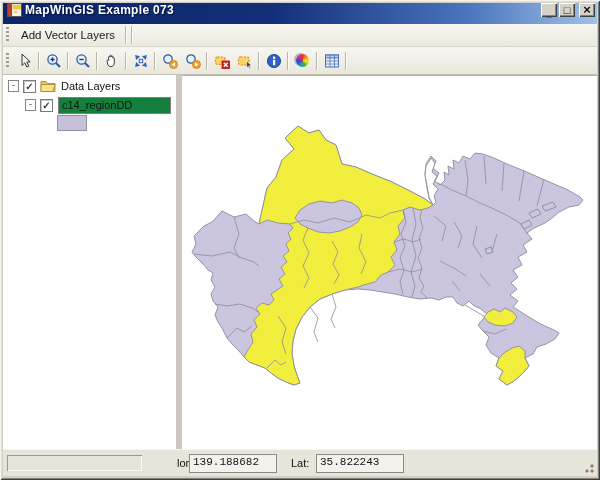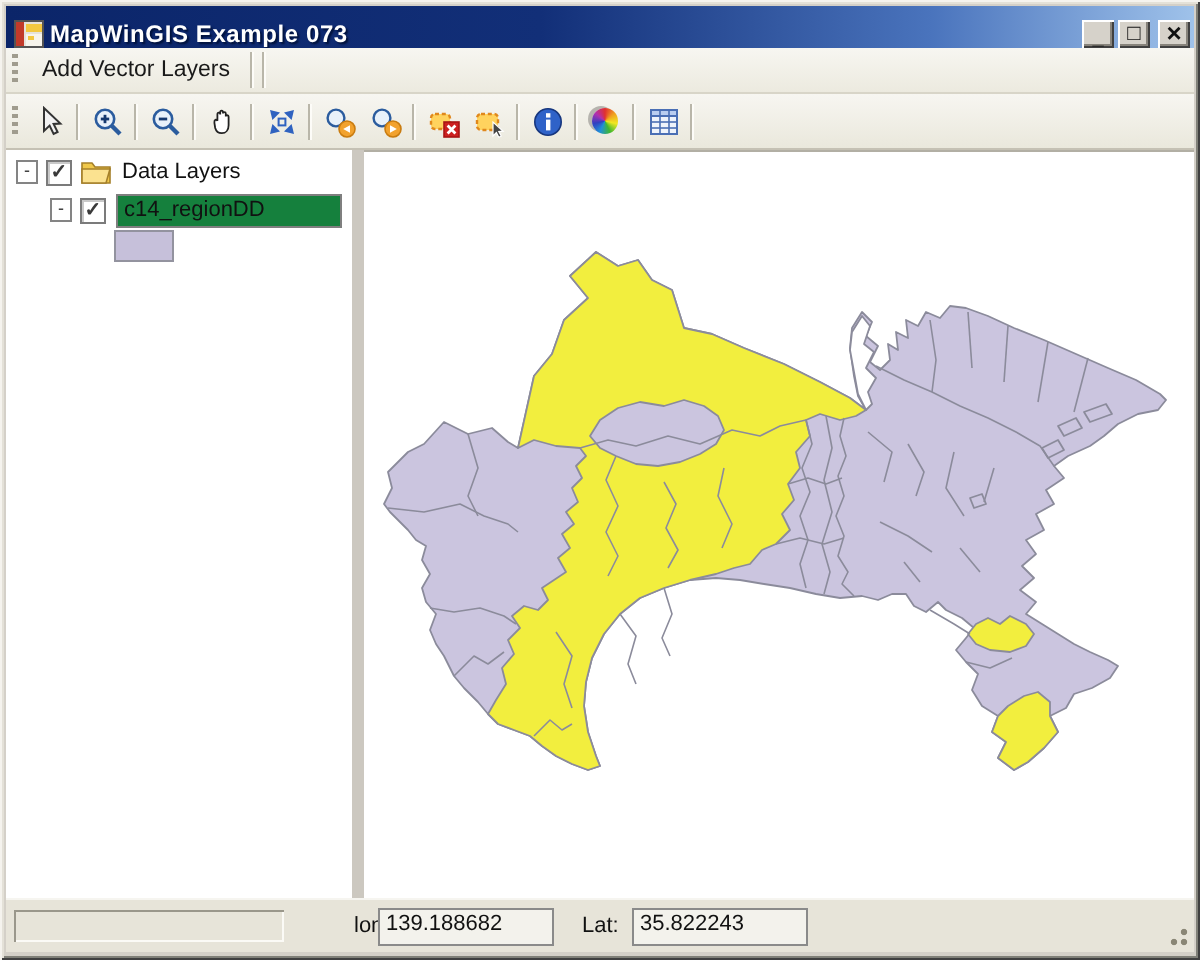--- a/index.html
+++ b/index.html
@@ -1,20 +1,20 @@
 <!DOCTYPE html>
 <html><head>
 <meta charset="utf-8">
 <style>
   html,body{margin:0;padding:0;}
   body{width:600px;height:480px;position:relative;font-family:"Liberation Sans",sans-serif;background:#d4d0c8;overflow:hidden;}
   .window{position:absolute;inset:0;background:#d4d0c8;
     box-shadow:inset 1px 1px #f5f3ee, inset -1px -1px #404040, inset 2px 2px #e4e1d8, inset -2px -2px #808078;}
   
-  .titlebar{position:absolute;left:3px;top:3px;right:3px;height:21px;display:flex;align-items:flex-end;
+  .titlebar{position:absolute;left:3px;top:3px;right:3px;height:21px;display:flex;align-items:flex-start;
     background:linear-gradient(90deg,#0b2569 0%,#122f78 45%,#4a74bd 78%,#9fc2ea 100%);padding:0 2px;}
   .win-icon{width:15px;height:14px;margin:0 3px 0 2px;flex:none;}
   .title-text{color:#fff;font-weight:bold;font-size:12px;letter-spacing:.3px;flex:1;white-space:nowrap;text-shadow:1px 1px 1px #00113a;}
   .tb-btn{width:16px;height:14px;margin-left:2px;background:#d6d2ca;flex:none;display:flex;align-items:center;justify-content:center;
     box-shadow:inset 1px 1px #ffffff, inset -1px -1px #404040, inset -2px -2px #87837b;
     font-size:10px;font-weight:bold;color:#111;line-height:10px;}
   .tb-btn.min span{transform:translateY(3px);}
   .tb-btn.max span{font-size:11px;}
   .tb-btn.close{margin-left:4px;}
   .tb-btn.close span{font-size:13px;}
@@ -48,21 +48,21 @@
   .root-label{font-size:11px;font-weight:normal;color:#111;margin-left:5px;white-space:nowrap;}
   .layer-label-box{flex:1;margin-left:5px;margin-right:5px;border:1px solid #7f7f7f;background:#15803d;
     font-size:11px;color:#111;padding:1px 3px;height:13px;line-height:12px;white-space:nowrap;overflow:hidden;}
   .swatch{width:28px;height:14px;margin-left:54px;margin-top:2px;border:1px solid #93939f;}
   
   .statusbar{position:absolute;left:3px;right:3px;bottom:4px;height:26px;background:#e7e4d9;border-top:1px solid #f6f5f0;}
   .status-panel{position:absolute;left:4px;top:5px;width:135px;height:16px;background:#e7e4d9;
     box-shadow:inset 1px 1px #9a978b, inset -1px -1px #fbfaf6;}
   .status-label{position:absolute;top:7px;font-size:11px;color:#111;}
   .status-box{position:absolute;top:4px;width:80px;height:15px;background:#f3f2ec;border:1px solid #8a8a8a;
-    font-size:11px;color:#111;padding:1px 3px;line-height:13px;font-family:Liberation Sans, sans-serif;}
+    font-size:11px;color:#111;padding:1px 3px;line-height:13px;font-family:Liberation Mono, monospace;}
   .resize-grip{position:absolute;right:2px;bottom:2px;width:13px;height:13px;
     background-image:radial-gradient(circle at 10px 10px,#8a8676 1.4px,rgba(0,0,0,0) 1.8px),
       radial-gradient(circle at 10px 5px,#8a8676 1.4px,rgba(0,0,0,0) 1.8px),
       radial-gradient(circle at 5px 10px,#8a8676 1.4px,rgba(0,0,0,0) 1.8px);}
 </style>
 </head>
 <body>
 
 <div class="window">
 

